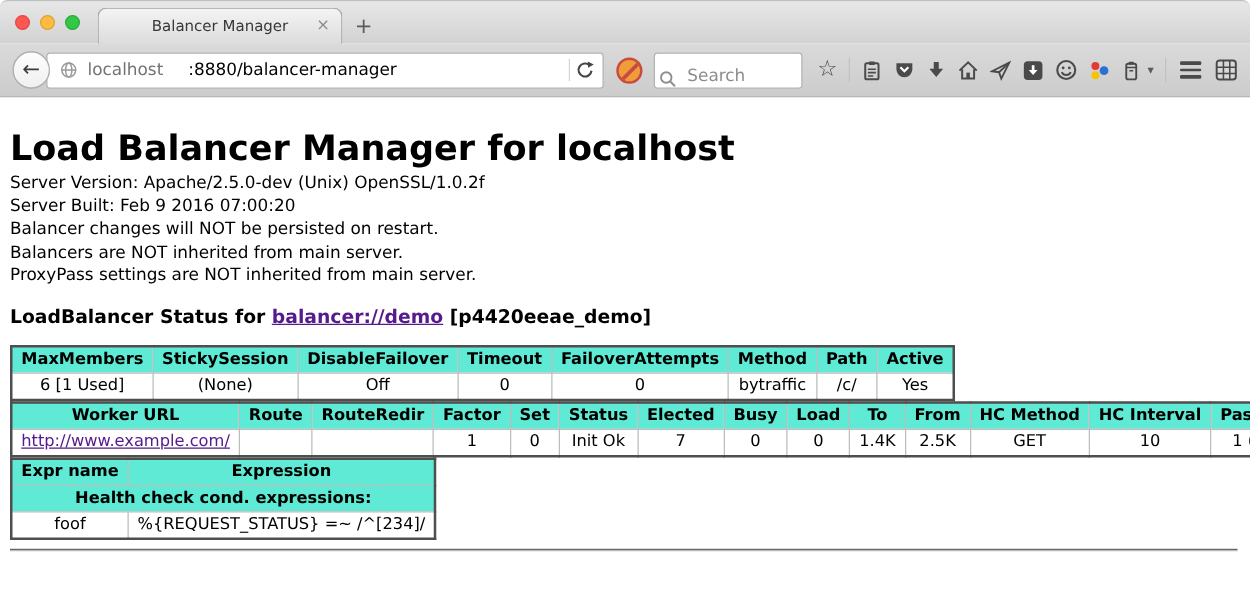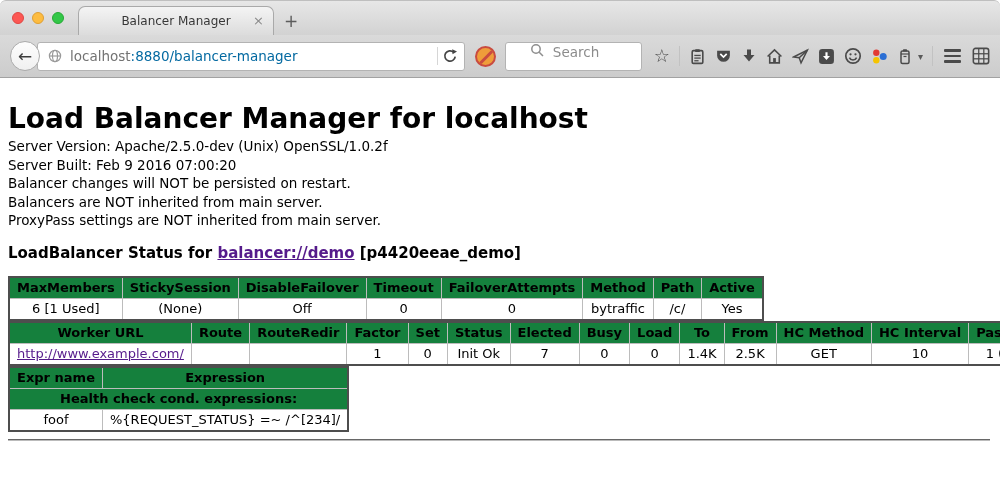--- a/index.html
+++ b/index.html
@@ -41,36 +41,36 @@
     border:1px solid #ababab;display:flex;align-items:center;justify-content:center;
     font-size:17px;color:#3c3c3c;z-index:2;flex:none;box-sizing:border-box;
   }
   .urlbar{
     flex:1;height:29px;margin-left:-3px;background:#fff;border:1px solid #b3b3b3;
     border-radius:3px;display:flex;align-items:center;padding:0 6px 0 10px;
     box-sizing:border-box;min-width:0;
   }
   .url-text{font-size:13.5px;white-space:nowrap;overflow:hidden;flex:1;margin-left:8px;}
   .url-host{color:#737373;}
-  .url-rest{color:#0369a1;}
+  .url-rest{color:#000000;margin-left:20px;}
   .vsep{width:1px;height:20px;background:#c2c2c2;flex:none;}
   .urlbar .vsep{height:18px;background:#d6d6d6;margin:0 4px;}
   .iconbtn{display:flex;align-items:center;justify-content:center;flex:none;}
   .blockicon{
     width:21px;height:21px;border-radius:50%;margin:0 9px 0 10px;
     background:#ef9d3a;border:2px solid #c94b40;position:relative;overflow:hidden;
     box-sizing:border-box;flex:none;
   }
   .blockicon::after{
     content:"";position:absolute;left:-2px;top:7px;width:24px;height:3px;
     background:#c94b40;transform:rotate(-45deg);
   }
   .searchbar{
-    width:137px;height:29px;background:#fff;border:1px solid #b3b3b3;border-radius:3px;
-    display:flex;align-items:flex-start;padding:0 24px;box-sizing:border-box;flex:none;
+    width:119px;height:29px;background:#fff;border:1px solid #b3b3b3;border-radius:3px;
+    display:flex;align-items:flex-end;padding:0 3px;box-sizing:border-box;flex:none;
   }
   .searchbar input{
     border:none;outline:none;width:100%;font-size:13.5px;margin-left:7px;
     font-family:"DejaVu Sans","Liberation Sans",sans-serif;color:#333;background:transparent;
   }
   .searchbar input::placeholder{color:#8c8c8c;}
   .nav-icons{display:flex;align-items:center;gap:9px;margin-left:12px;flex:none;}
   .glyph{font-size:18px;color:#4a4a4a;line-height:18px;}
   .caret{font-size:10px;color:#5a5a5a;margin-left:-4px;}
   .hamburger{display:flex;flex-direction:column;gap:3px;margin:0 2px;}
@@ -79,21 +79,21 @@
   .page{padding:8px;background:#fff;height:405px;box-sizing:border-box;color:#000;}
   h1{font-size:28px;margin:16px 0 2px 0;letter-spacing:0;}
   .server-info{font-size:13.5px;line-height:18.5px;}
   h3.status{font-size:15px;margin:14px 0 14px 0;}
   a.plink{color:#551a8b;text-decoration:underline;}
   table.data{border-collapse:collapse;border:2px solid #4e4e4e;font-size:13px;margin:0;}
   table.data th,table.data td{
     border:1px solid #bcbcbc;padding:2px 7px;text-align:center;line-height:16px;
     white-space:nowrap;
   }
-  table.data th{background:#15803d;font-weight:bold;}
+  table.data th{background:#5eead4;font-weight:bold;}
   td.left,th.left{text-align:left;}
   .tbl1{margin-top:0px;}
   .tbl2{margin-top:14px;}
   .tbl3{margin-top:9px;}
   .tbl3 td.expr{text-align:left;}
   hr.footer{border:none;border-top:2px groove #bbb;margin:7px 2px 0 0;}
   
   svg.ic{display:block;}
 </style>
 </head>

